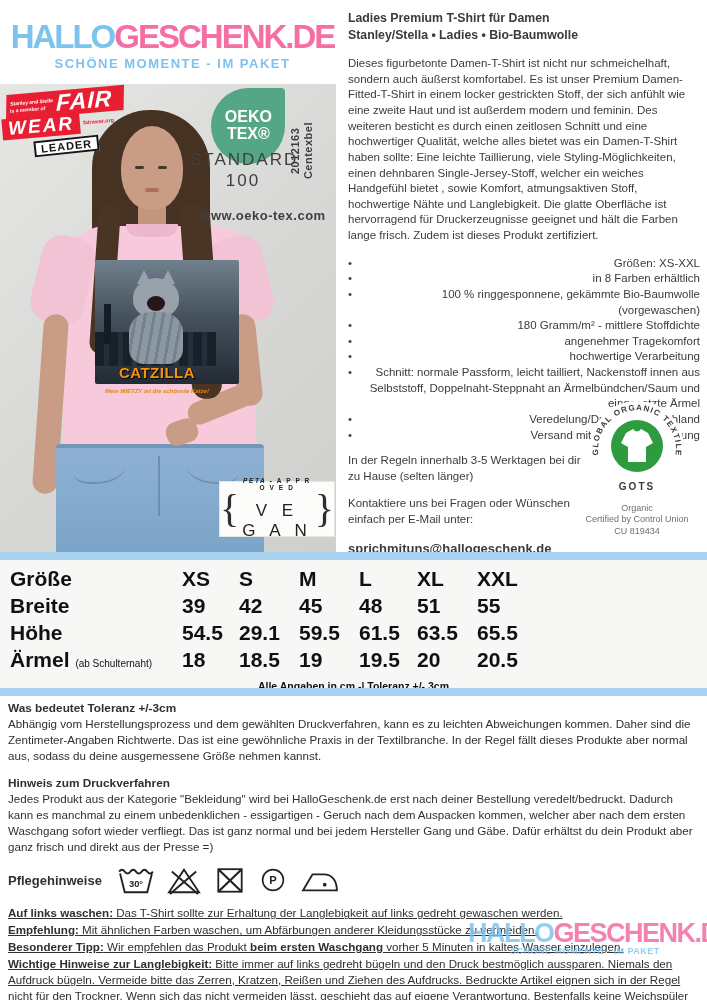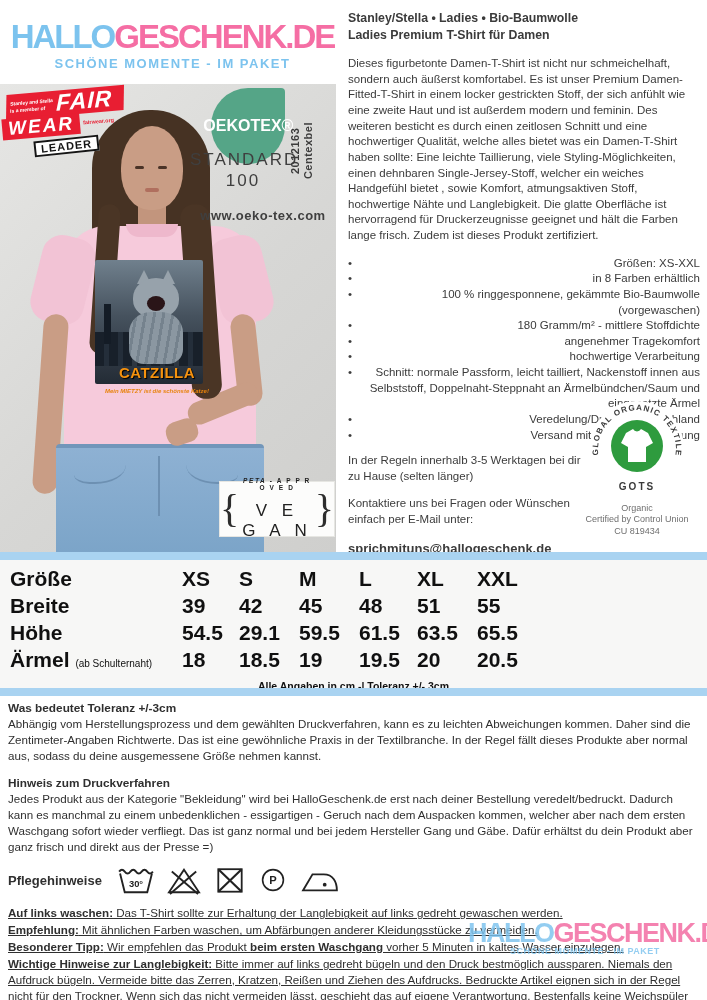--- a/index.html
+++ b/index.html
@@ -30,21 +30,21 @@
   .arm-l{left:38px;top:230px;width:25px;height:180px;background:#c99d85;border-radius:13px;transform:rotate(4deg);}
   .upperarm-r{left:234px;top:230px;width:25px;height:92px;background:#c99d85;border-radius:13px;transform:rotate(-6deg);}
   .forearm-r{left:186px;top:308px;width:74px;height:23px;background:#c99d85;border-radius:12px;transform:rotate(-22deg);}
   .hand{left:166px;top:336px;width:32px;height:24px;background:#c99d85;border-radius:10px;transform:rotate(-18deg);}
   .jeans{left:56px;top:360px;width:208px;height:108px;background:linear-gradient(180deg,#8eb1d3,#7ba4c8);
          border-top:4px solid #7296ba;border-radius:4px 4px 0 0;}
   .fly{left:158px;top:372px;width:2px;height:60px;background:#6d90b2;}
   .pocket-l{left:74px;top:368px;width:52px;height:30px;border:0;border-bottom:2px solid #6d90b2;border-radius:0 0 60% 30%;}
   .pocket-r{left:186px;top:368px;width:52px;height:30px;border-bottom:2px solid #6d90b2;border-radius:0 0 30% 60%;}
   
-  .poster{left:95px;top:176px;width:108px;height:124px;border-radius:2px;overflow:hidden;
+  .poster{left:95px;top:176px;width:144px;height:124px;border-radius:2px;overflow:hidden;
           background:linear-gradient(180deg,#70808d 0%,#46525e 45%,#232b35 100%);}
   .poster *{position:absolute;}
   .city{left:0;bottom:18px;width:124px;height:34px;
         background:repeating-linear-gradient(90deg,#18202a 0 9px,rgba(0,0,0,0) 9px 14px),
                    repeating-linear-gradient(90deg,#242e3a 0 16px,rgba(0,0,0,0) 16px 21px);}
   .spire{left:9px;bottom:40px;width:7px;height:40px;background:#141c26;}
   .cat-ear-l{left:42px;top:10px;width:0;height:0;border-left:7px solid transparent;border-right:7px solid transparent;border-bottom:14px solid #97a2ab;}
   .cat-ear-r{left:66px;top:10px;width:0;height:0;border-left:7px solid transparent;border-right:7px solid transparent;border-bottom:14px solid #97a2ab;}
   .cat-head{left:38px;top:18px;width:46px;height:40px;background:#97a2ab;border-radius:50% 50% 45% 45%;}
   .cat-mouth{left:52px;top:36px;width:18px;height:15px;background:#2a1518;border-radius:50%;}
@@ -64,21 +64,21 @@
   .fw-wear{background:#e81e32;color:#fff;font-size:19px;font-weight:800;font-style:italic;letter-spacing:2px;
            line-height:1.1;padding:0 6px;}
   .fw-org{color:#e81e32;font-size:5.5px;font-weight:700;margin-left:3px;}
   .fw-leader{display:inline-block;border:2px solid #151515;background:#fff;color:#151515;font-weight:800;
              font-size:11px;letter-spacing:1px;padding:0 5px;transform:rotate(-6deg);margin:3px 0 0 28px;}
   
   .oeko{left:190px;top:4px;width:146px;text-align:center;}
   .oeko *{position:static;}
   .oeko-main{display:flex;justify-content:center;align-items:flex-start;gap:4px;}
   .oeko-blob{width:74px;height:76px;background:#55a587;border-radius:50% 4px 50% 50%;
-             display:flex;flex-direction:row;align-items:center;justify-content:center;
+             display:flex;flex-direction:column;align-items:center;justify-content:center;
              color:#fff;font-weight:800;font-size:16px;line-height:1.05;}
   .oeko-cert{writing-mode:vertical-rl;transform:rotate(180deg);font-weight:700;font-size:11px;color:#3c3c3c;
              line-height:1.15;margin-top:34px;letter-spacing:.5px;}
   .oeko-std{font-weight:400;color:#3f3f3f;font-size:17px;letter-spacing:2px;line-height:1.25;margin:-30px 40px 0 0;}
   .oeko-url{font-weight:700;color:#3f3f3f;font-size:13px;letter-spacing:.5px;margin-top:16px;}
   
   .vegan{left:220px;top:398px;width:114px;height:54px;background:#fcfcfb;box-shadow:0 0 0 1px #e6e6e2;
          display:flex;align-items:center;justify-content:center;gap:3px;}
   .vegan *{position:static;}
   .brace{font-family:"Liberation Serif",serif;font-size:40px;font-weight:400;color:#2d2d2d;line-height:.9;}
@@ -207,22 +207,22 @@
           <span>- A P P R O V E D</span>
         </div>
         <div class="v2">V E G A N</div>
       </div>
       <span class="brace">}</span>
     </div>
   </div>
 
   <div class="desc">
     <div class="desc-title">
+      <div>Ladies Premium T-Shirt für Damen</div>
       <div>Stanley/Stella • Ladies • Bio-Baumwolle</div>
-      <div>Ladies Premium T-Shirt für Damen</div>
     </div>
     <p>Dieses figurbetonte Damen-T-Shirt ist nicht nur schmeichelhaft, sondern auch äußerst komfortabel. Es ist unser Premium Damen-Fitted-T-Shirt in einem locker gestrickten Stoff, der sich anfühlt wie eine zweite Haut und ist außerdem modern und feminin. Des weiteren besticht es durch einen zeitlosen Schnitt und eine hochwertiger Qualität, welche alles bietet was ein Damen-T-Shirt haben sollte: Eine leichte Taillierung, viele Styling-Möglichkeiten, einen dehnbaren Single-Jersey-Stoff, welcher ein weiches Handgefühl bietet , sowie Komfort, atmungsaktiven Stoff, hochwertige Nähte und Langlebigkeit. Die glatte Oberfläche ist hervorragend für Druckerzeugnisse geeignet und hält die Farben lange frisch. Zudem ist dieses Produkt zertifiziert.</p>
     <ul class="bullets">
       <li>Größen: XS-XXL</li>
       <li>in 8 Farben erhältlich</li>
       <li>100 % ringgesponnene, gekämmte Bio-Baumwolle (vorgewaschen)</li>
       <li>180 Gramm/m² - mittlere Stoffdichte</li>
       <li>angenehmer Tragekomfort</li>
       <li>hochwertige Verarbeitung</li>
       <li>Schnitt: normale Passform, leicht tailliert, Nackenstoff innen aus Selbststoff, Doppelnaht-Steppnaht an Ärmelbündchen/Saum und eingesetzte Ärmel</li>

